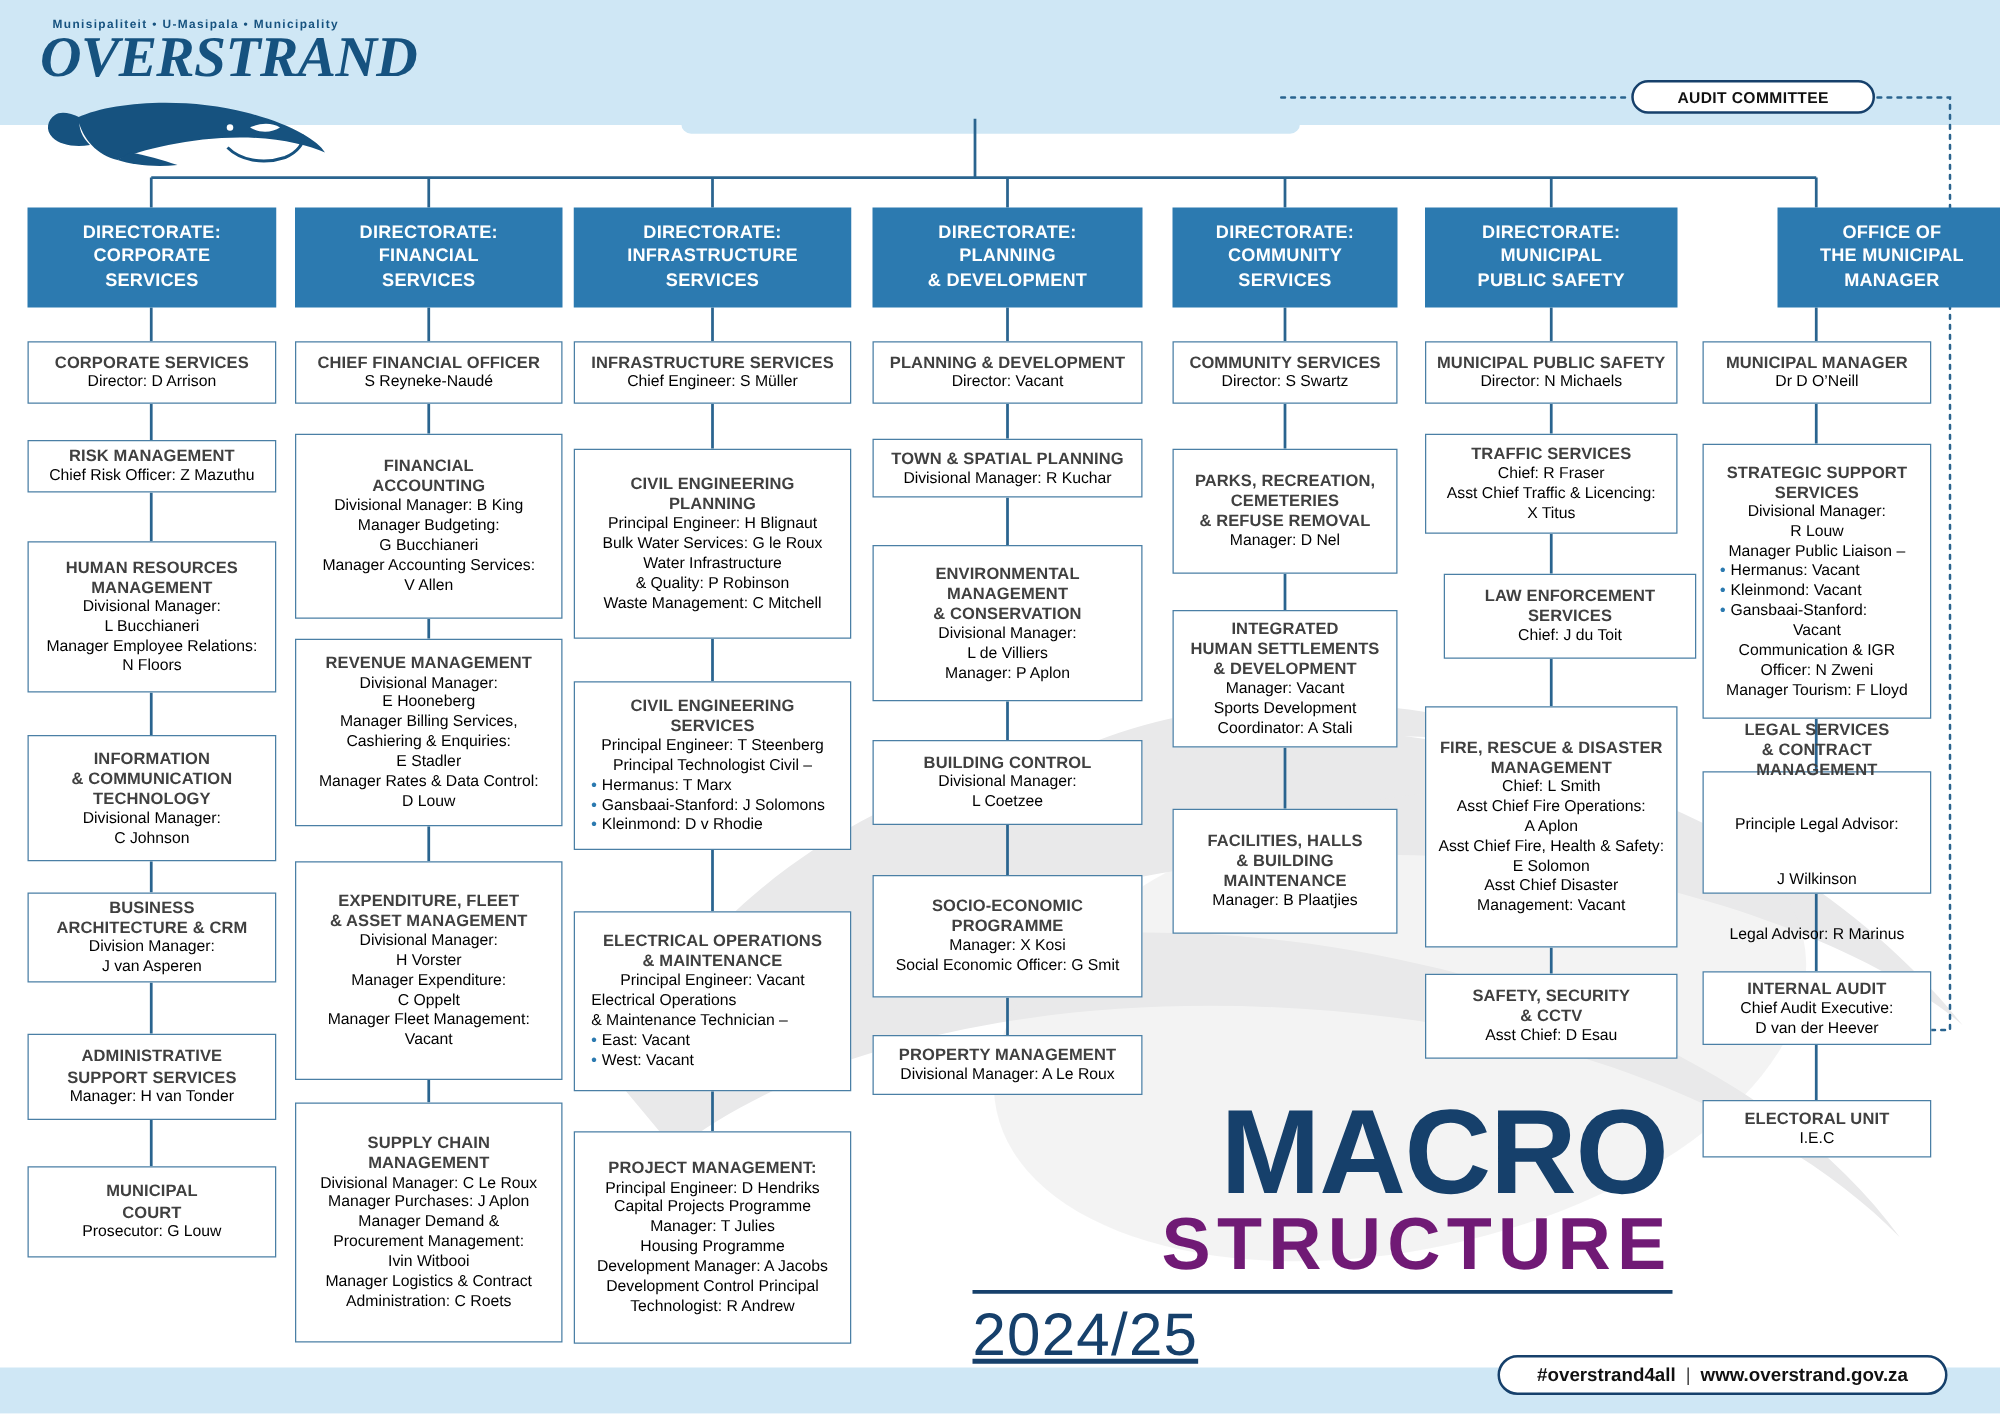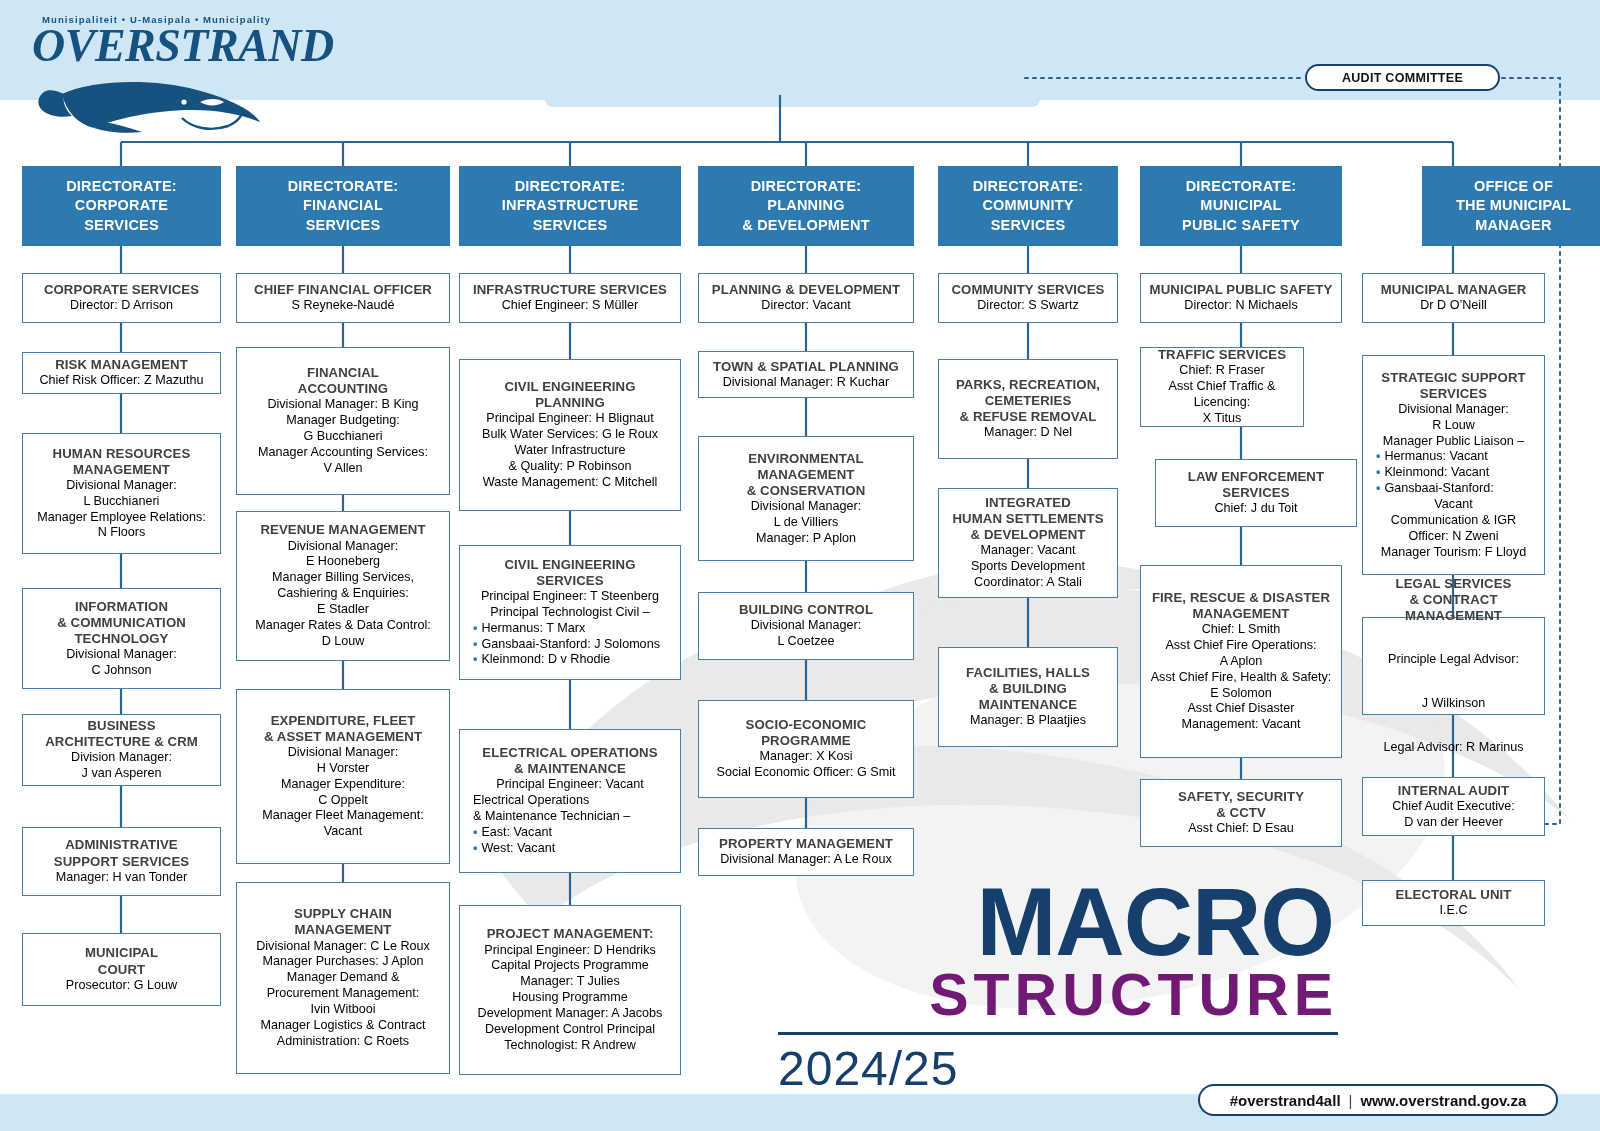--- a/index.html
+++ b/index.html
@@ -100,21 +100,21 @@
     letter-spacing: -1px; line-height: .92; text-align: right;
     padding-right: 4px;
   }
   .macro-2 {
     font-size: 59px; font-weight: bold; color: #701a75;
     letter-spacing: 5px; line-height: 1.0; text-align: right;
   }
   .macro-rule { border-top: 3px solid #16406b; margin-top: 7px; }
   .macro-year {
     font-size: 48px; color: #16406b; letter-spacing: 1px;
-    margin-top: 6px; font-family: "Liberation Sans", sans-serif;
+    margin-top: 6px; font-family: "Liberation Sans", sans-serif; text-decoration: underline;
   }
   
   .foot-pill {
     position: absolute; left: 1198px; top: 1084px; width: 360px; height: 32px;
     border: 2px solid #16406b; border-radius: 16px; background: #ffffff;
     display: flex; align-items: center; justify-content: center;
     font-size: 15px; font-weight: bold; color: #111;
   }
   .foot-pill .sep { color: #444; margin: 0 8px; font-weight: normal; }
 </style>
@@ -502,21 +502,21 @@
           <div>MAINTENANCE</div>
         </div>
         <div class="sub">Manager: B Plaatjies</div>
       </div>
       <div class="node" style="left: 1140px; top: 273px; width: 202px; height: 50px;">
         <div class="title">
           <div>MUNICIPAL PUBLIC SAFETY</div>
         </div>
         <div class="sub">Director: N Michaels</div>
       </div>
-      <div class="node" style="left: 1140px; top: 347px; width: 164px; height: 80px;">
+      <div class="node" style="left: 1140px; top: 347px; width: 202px; height: 80px;">
         <div class="title">
           <div>TRAFFIC SERVICES</div>
         </div>
         <div class="sub">Chief: R Fraser</div>
         <div class="sub">Asst Chief Traffic &amp; Licencing:</div>
         <div class="sub">X Titus</div>
       </div>
       <div class="node" style="left: 1140px; top: 459px; width: 202px; height: 68px; margin-left: 15px;">
         <div class="title">
           <div>LAW ENFORCEMENT</div>

